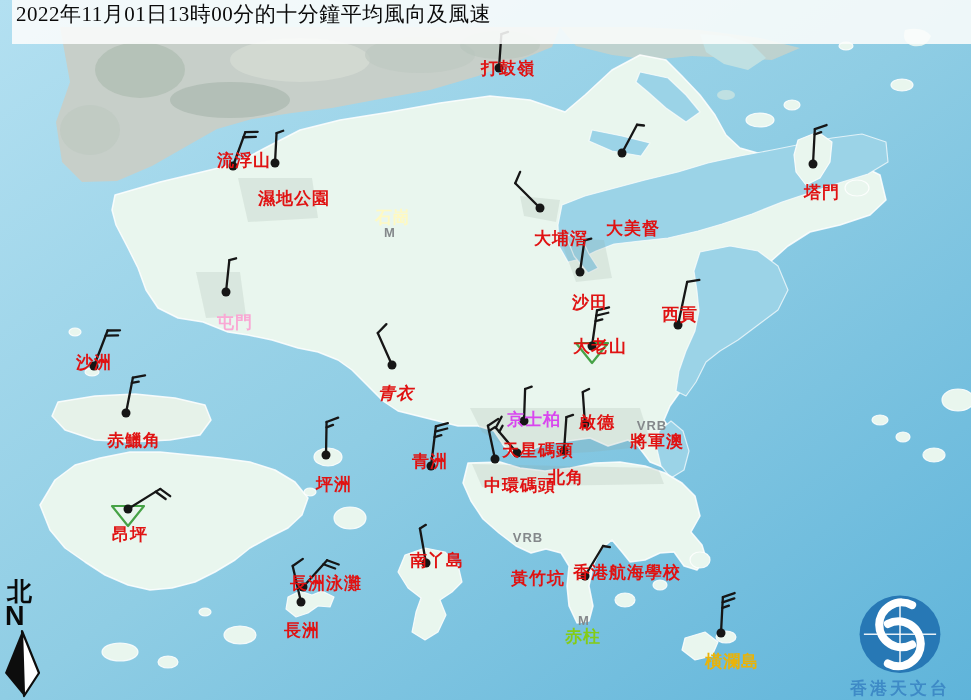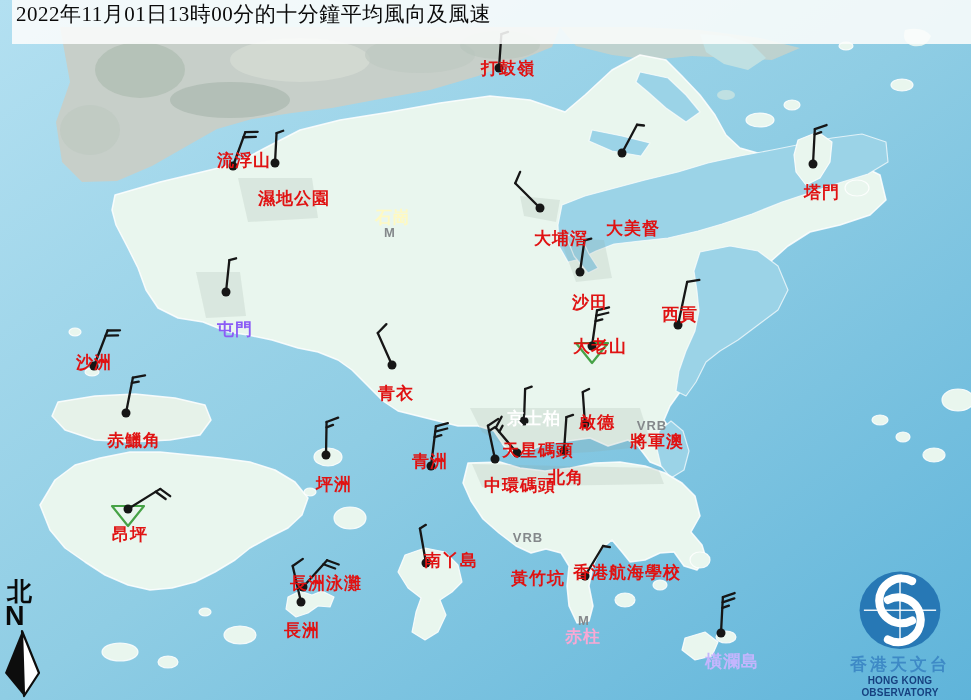--- a/index.html
+++ b/index.html
@@ -315,45 +315,45 @@
   <div id="label-layer">
       <div class="station-label" style="left: 508px; top: 48px; color: rgb(224, 18, 18);">打鼓嶺</div>
       <div class="station-label" style="left: 244px; top: 140px; color: rgb(224, 18, 18);">流浮山</div>
       <div class="station-label" style="left: 294px; top: 178px; color: rgb(224, 18, 18);">濕地公園</div>
       <div class="station-label" style="left: 393px; top: 197px; color: #fef9c3;">石崗</div>
       <div class="station-flag" style="left: 390px; top: 214px; color: rgb(132, 136, 139);">M</div>
       <div class="station-label" style="left: 633px; top: 164px; color: rgb(224, 18, 18); margin-top: 44px;">大美督</div>
       <div class="station-label" style="left: 822px; top: 172px; color: rgb(224, 18, 18);">塔門</div>
       <div class="station-label" style="left: 561px; top: 218px; color: rgb(224, 18, 18);">大埔滘</div>
       <div class="station-label" style="left: 590px; top: 282px; color: rgb(224, 18, 18);">沙田</div>
-      <div class="station-label" style="left: 235px; top: 302px; color: #8b5cf6; margin-top: 7px;">屯門</div>
+      <div class="station-label" style="left: 235px; top: 302px; color: #f9a8d4;">屯門</div>
       <div class="station-label" style="left: 680px; top: 294px; color: rgb(224, 18, 18); text-align: right;">西貢</div>
       <div class="station-label" style="left: 94px; top: 342px; color: rgb(224, 18, 18);">沙洲</div>
       <div class="station-label" style="left: 600px; top: 326px; color: rgb(224, 18, 18);">大老山</div>
-      <div class="station-label" style="left: 396px; top: 373px; color: rgb(224, 18, 18);">青衣</div>
+      <div class="station-label" style="left: 396px; top: 373px; color: rgb(224, 18, 18); font-style: italic;">青衣</div>
       <div class="station-label" style="left: 134px; top: 420px; color: rgb(224, 18, 18);">赤鱲角</div>
-      <div class="station-label" style="left: 534px; top: 399px; color: #ffffff; font-family: Liberation Mono, monospace;">京士柏</div>
+      <div class="station-label" style="left: 534px; top: 399px; color: #d946ef;">京士柏</div>
       <div class="station-label" style="left: 597px; top: 402px; color: rgb(224, 18, 18);">啟德</div>
       <div class="station-label" style="left: 657px; top: 421px; color: rgb(224, 18, 18);">將軍澳</div>
       <div class="station-flag" style="left: 652px; top: 407px; color: rgb(132, 136, 139);">VRB</div>
       <div class="station-label" style="left: 334px; top: 464px; color: rgb(224, 18, 18);">坪洲</div>
       <div class="station-label" style="left: 430px; top: 441px; color: rgb(224, 18, 18);">青洲</div>
       <div class="station-label" style="left: 538px; top: 430px; color: rgb(224, 18, 18);">天星碼頭</div>
       <div class="station-label" style="left: 520px; top: 465px; color: rgb(224, 18, 18); font-family: Liberation Serif, serif;">中環碼頭</div>
       <div class="station-label" style="left: 566px; top: 457px; color: rgb(224, 18, 18);">北角</div>
       <div class="station-label" style="left: 130px; top: 514px; color: rgb(224, 18, 18);">昂坪</div>
-      <div class="station-label" style="left: 437px; top: 540px; color: rgb(224, 18, 18); margin-left: 14px;">南丫島</div>
+      <div class="station-label" style="left: 437px; top: 540px; color: rgb(224, 18, 18);">南丫島</div>
       <div class="station-label" style="left: 538px; top: 534px; color: rgb(224, 18, 18); margin-top: 24px;">黃竹坑</div>
       <div class="station-flag" style="left: 528px; top: 519px; color: rgb(132, 136, 139);">VRB</div>
       <div class="station-label" style="left: 627px; top: 552px; color: rgb(224, 18, 18);">香港航海學校</div>
       <div class="station-label" style="left: 326px; top: 563px; color: rgb(224, 18, 18);">長洲泳灘</div>
       <div class="station-label" style="left: 302px; top: 610px; color: rgb(224, 18, 18);">長洲</div>
-      <div class="station-label" style="left: 583px; top: 616px; color: #f9a8d4;">赤柱</div>
+      <div class="station-label" style="left: 583px; top: 616px; color: #84cc16;">赤柱</div>
       <div class="station-flag" style="left: 584px; top: 602px; color: rgb(132, 136, 139);">M</div>
-      <div class="station-label" style="left: 732px; top: 641px; color: #c4b5fd;">橫瀾島</div>
+      <div class="station-label" style="left: 732px; top: 641px; color: #eab308;">橫瀾島</div>
     </div>
 
   <div id="title-bar">
     <div id="title-text">2022年11月01日13時00分的十分鐘平均風向及風速</div>
   </div>
 
   <div class="north">
     <div class="cjk">北</div>
     <div class="ltr">N</div>
     <svg width="40" height="70" viewBox="0 0 40 70" style="position:static;display:block;margin-left:0;">
@@ -364,16 +364,15 @@
 
   <div class="logo">
     <svg width="86" height="86" viewBox="0 0 100 100" style="position:static;display:block;margin:0 auto;">
       <ellipse cx="50" cy="48" rx="47" ry="45" fill="#2778B5"></ellipse>
       <line x1="8" y1="48" x2="92" y2="48" stroke="#FFFFFF" stroke-width="1.8" opacity="0.9"></line>
       <line x1="50" y1="7" x2="50" y2="89" stroke="#FFFFFF" stroke-width="1.8" opacity="0.9"></line>
       <path d="M64,14 A26,26 0 1 0 64,60" fill="none" stroke="#FFFFFF" stroke-width="9.5" stroke-linecap="round"></path>
       <path d="M36,82 A26,26 0 1 0 36,36" fill="none" stroke="#FFFFFF" stroke-width="9.5" stroke-linecap="round"></path>
     </svg>
     <div class="logo-cn" style="color: rgb(62, 138, 198);">香港天文台</div>
-    <div class="logo-en" style="color: rgb(22, 64, 127);">HONG KONG OBSERVATORY</div>
   </div>
 
 </div>
 
 </body></html>

